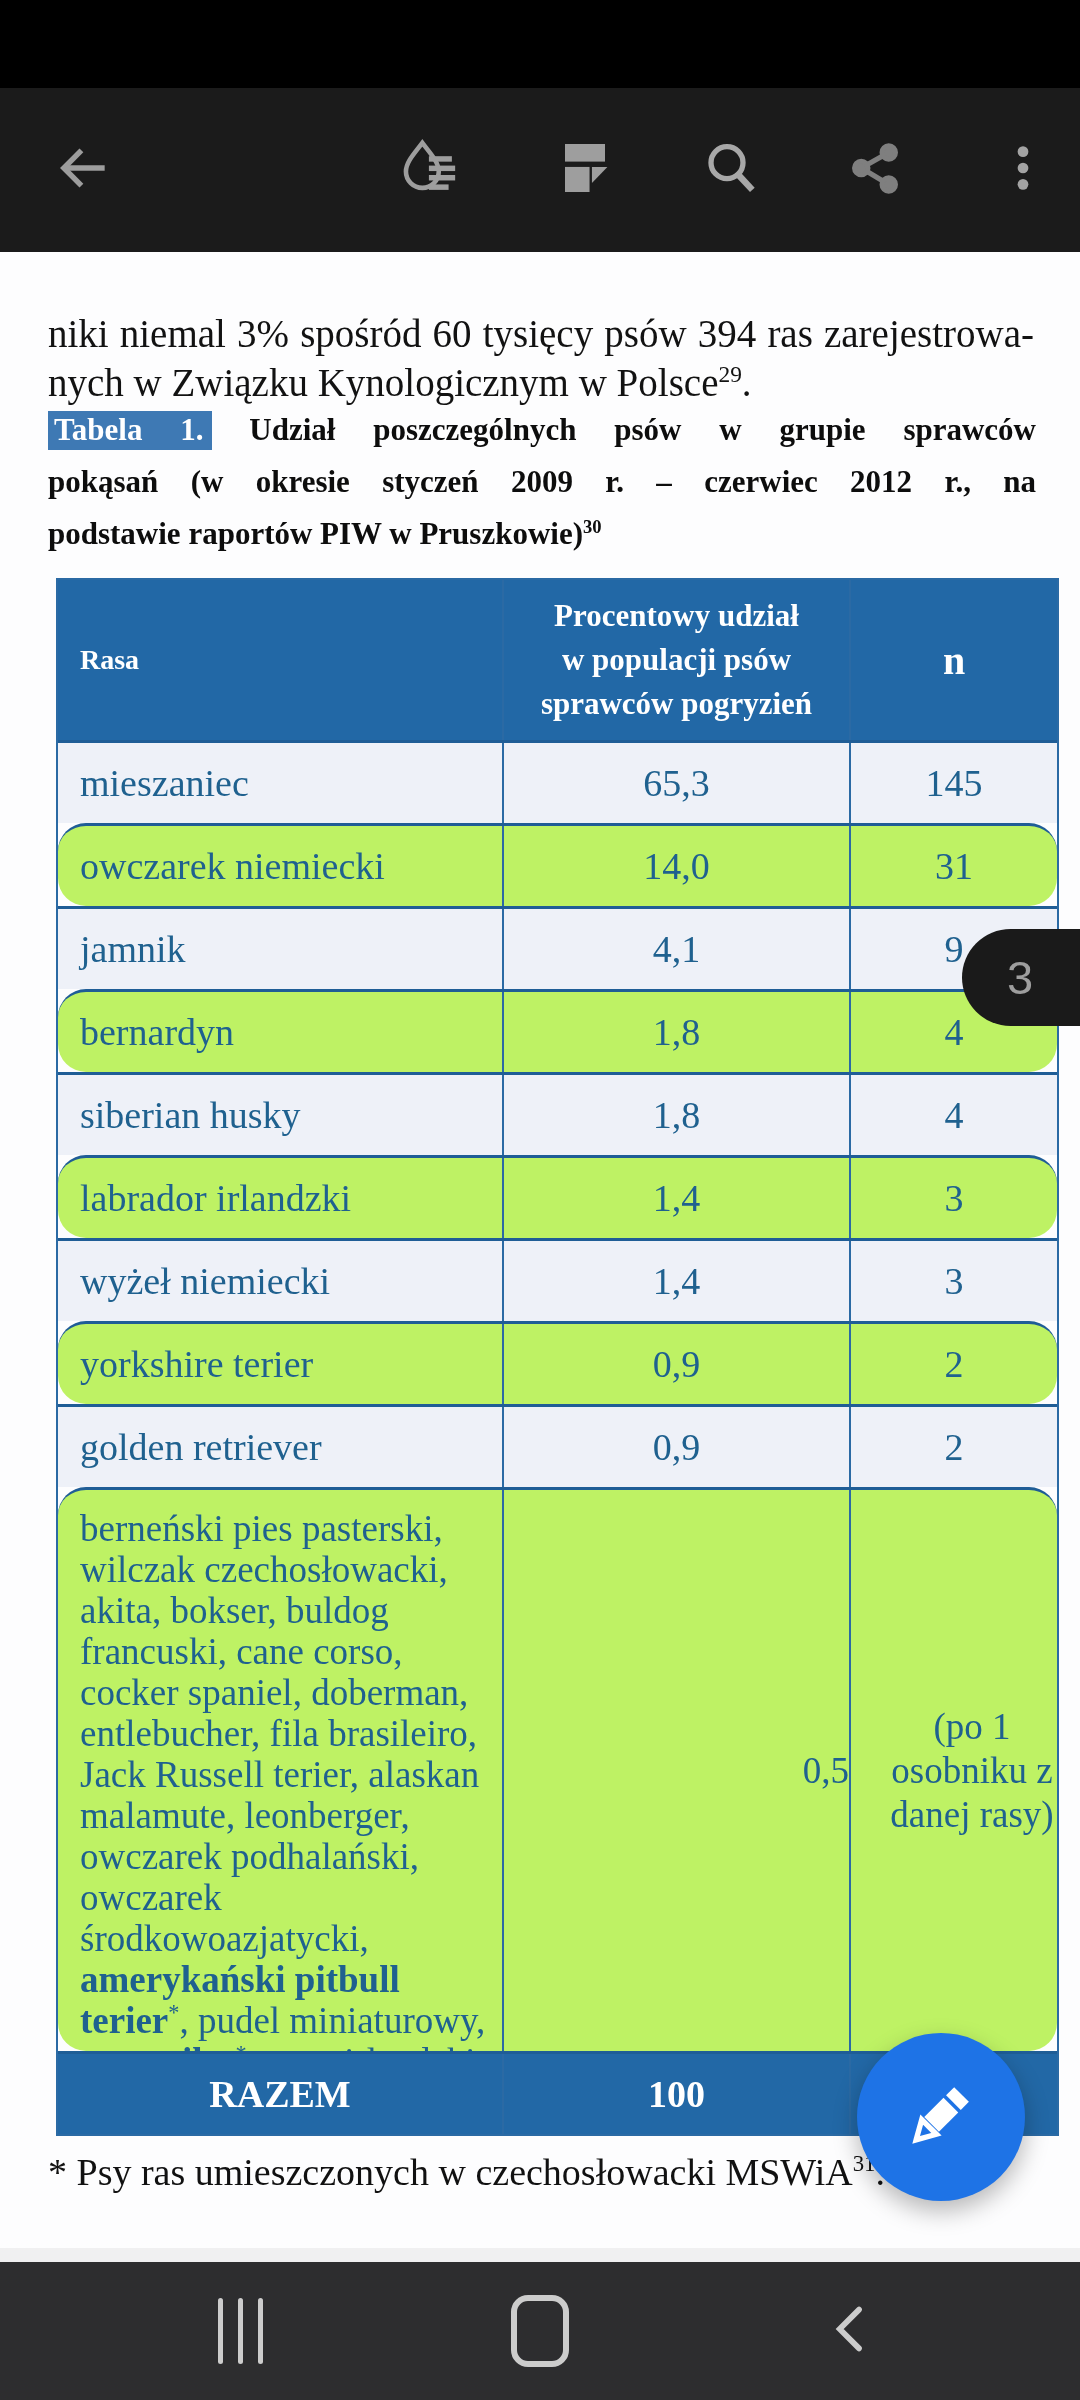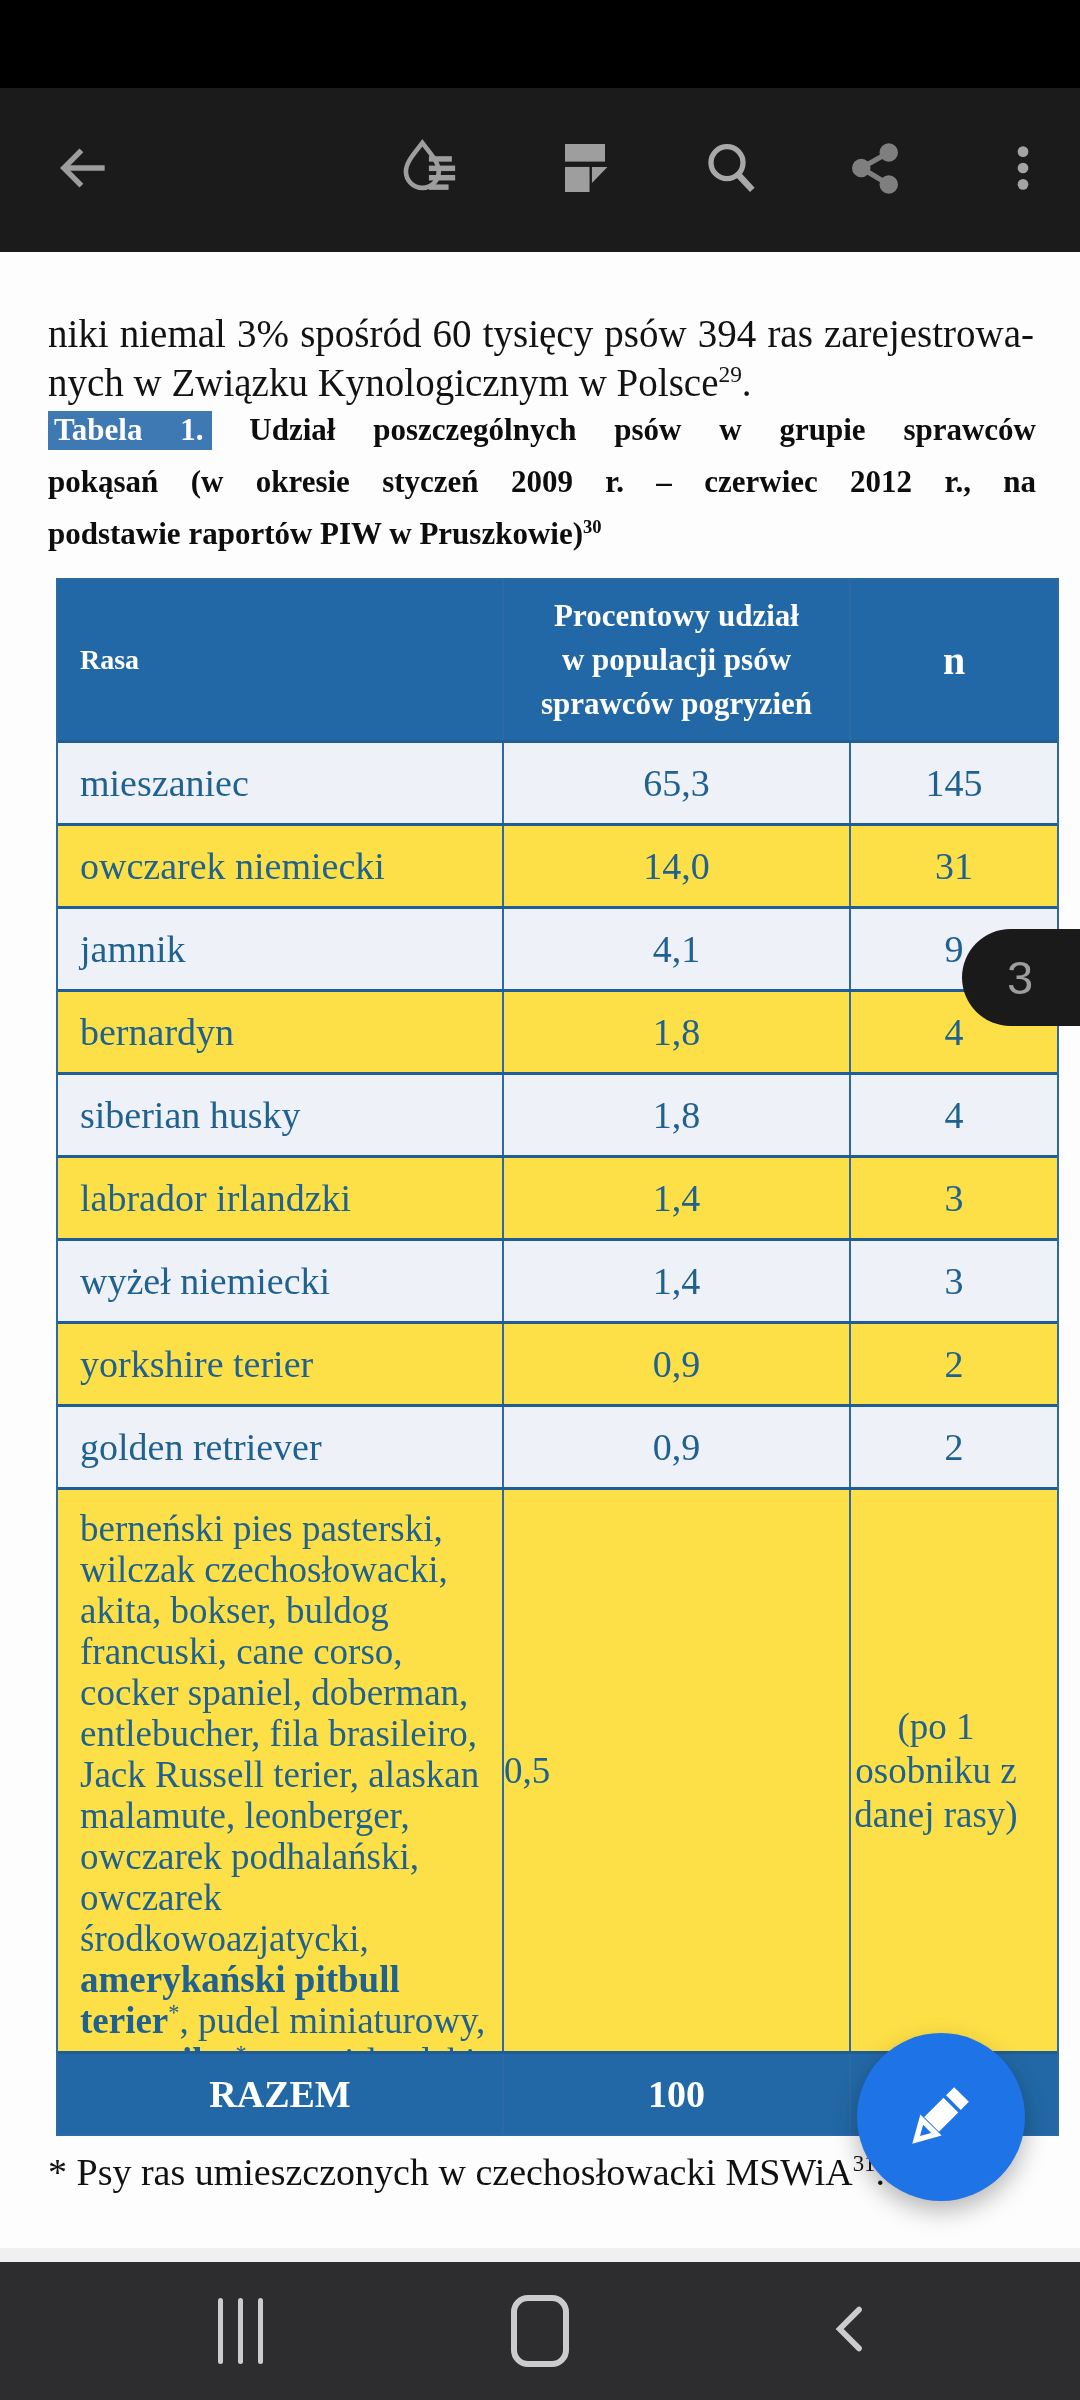--- a/index.html
+++ b/index.html
@@ -34,24 +34,24 @@
   .trow > div:last-child{border-right:none;}
   .trow + .trow{border-top:3px solid #1f5d96;}
   .thead{background:#2268a6;color:#fff;font-weight:bold;height:160px;}
   .thead .c1{padding-left:22px;font-size:28px;}
   .thead .c2{justify-content:center;text-align:center;font-size:31px;line-height:44px;white-space:pre-line;}
   .thead .c3{justify-content:center;font-size:40px;}
   .drow{height:83px;font-size:38px;color:#1f618f;}
   .drow .c1{padding-left:22px;padding-right:12px;}
   .drow .c2,.drow .c3{justify-content:center;}
   .bg-a{background:#eef1f8;}
-  .bg-b{background:#fde047;}
+  .bg-b{background:#bef264;border-radius:28px;}
   .bigrow{height:564px;font-size:37px;color:#1f618f;}
   .bigrow .c1{align-items:flex-start;padding:18px 14px 0 22px;line-height:41px;display:block;}
-  .bigrow .c2,.bigrow .c3{justify-content:flex-start;text-align:center;line-height:44px;}
+  .bigrow .c2,.bigrow .c3{justify-content:flex-end;text-align:center;line-height:44px;}
   .totrow{height:83px;background:#2268a6;color:#fff;font-weight:bold;font-size:38px;}
   .totrow .c1,.totrow .c2,.totrow .c3{justify-content:center;}
   .footnote{position:absolute;left:48px;top:1898px;width:980px;font-size:38px;color:#111;}
 
   
   .page-badge{position:absolute;left:962px;top:929px;width:130px;height:97px;background:#1a1a1a;border-radius:49px 0 0 49px;display:flex;align-items:center;justify-content:center;padding-right:14px;box-sizing:border-box;color:#9e9e9e;font-family:"Liberation Sans",sans-serif;font-size:47px;cursor:pointer;}
   .fab{position:absolute;left:857px;top:2033px;width:168px;height:168px;border-radius:50%;background:#1e73e6;display:flex;align-items:center;justify-content:center;box-shadow:0 10px 24px rgba(0,0,0,0.28);cursor:pointer;}
 </style>
 </head>
 <body>

